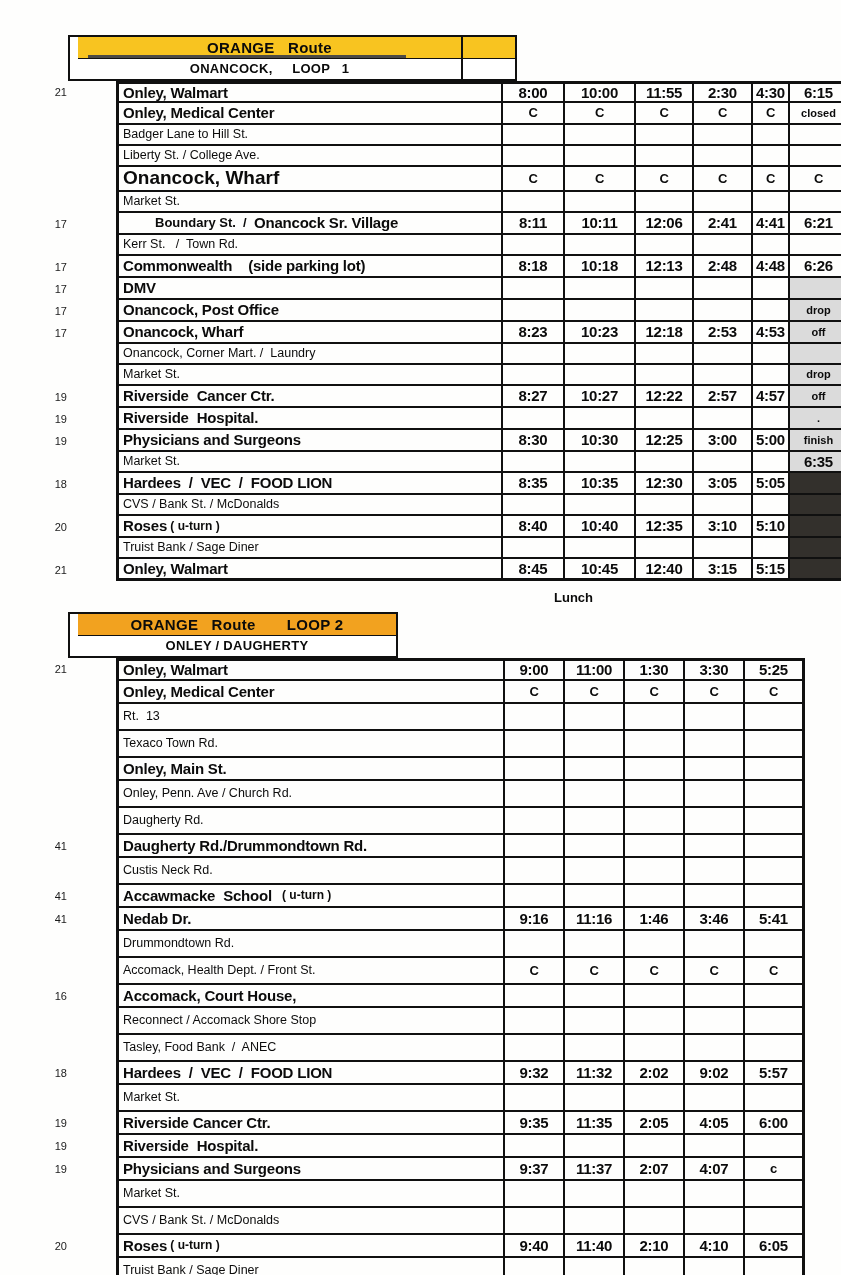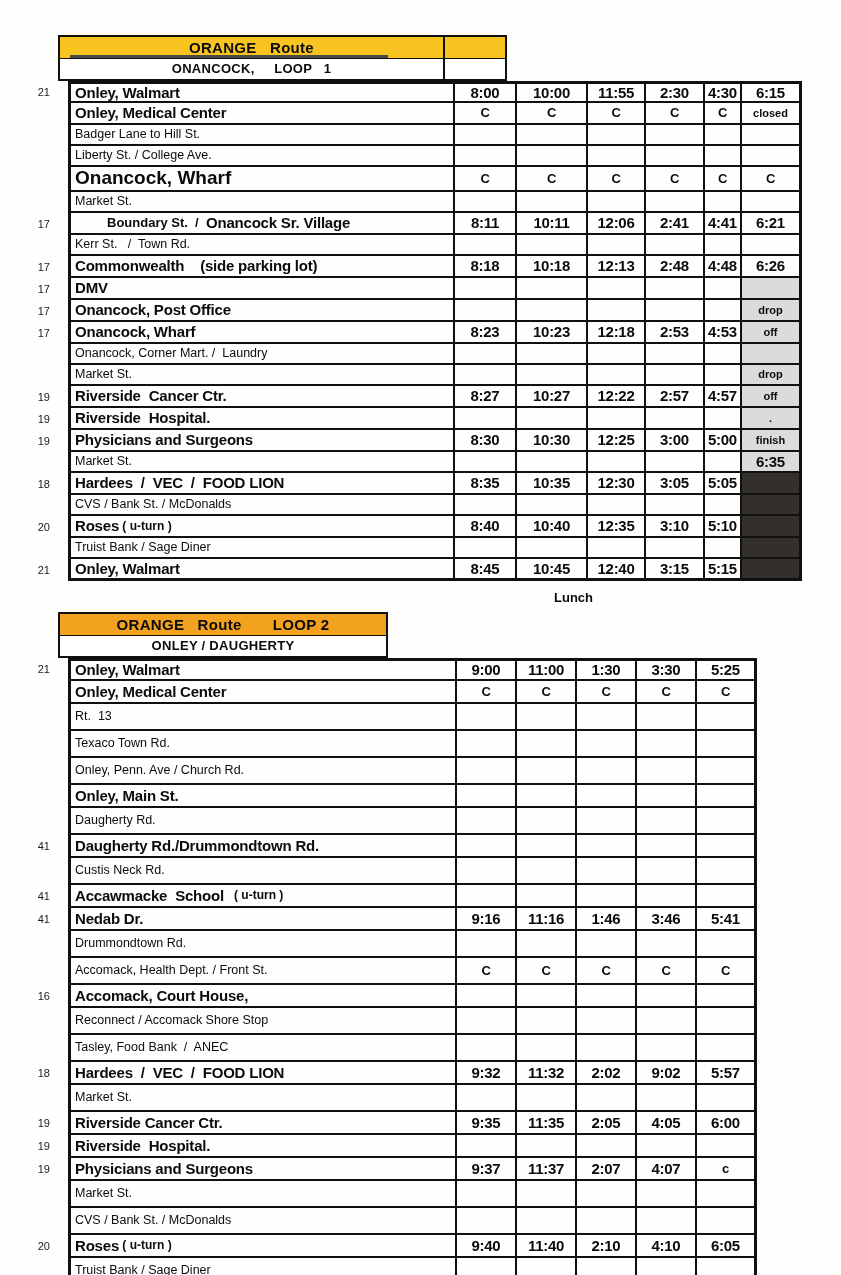--- a/index.html
+++ b/index.html
@@ -4,40 +4,40 @@
 <style>
   html,body{margin:0;padding:0;}
   body{width:841px;height:1275px;background:#ffffff;font-family:"Liberation Sans",sans-serif;color:#0b0b0b;position:relative;overflow:hidden;}
   .page{position:absolute;inset:0;background:#fefefd;}
 
   .sched{position:absolute;}
   .s1{left:35px;top:35px;}
   .s2{left:35px;top:612px;}
 
   
-  .hdr{margin-left:23px;border:2.5px solid #101010;box-sizing:border-box;background:#fff;}
+  .hdr{margin-left:33px;border:2.5px solid #101010;box-sizing:border-box;background:#fff;padding-left:8px;}
   .t1 .hdr{width:449px;}
   .t2 .hdr{width:330px;}
   .hrow{display:flex;box-sizing:border-box;}
   .hy{height:21.5px;border-bottom:1.5px solid #101010;}
   .hw{height:20px;}
   .hcell{box-sizing:border-box;display:flex;align-items:center;justify-content:center;position:relative;white-space:pre;}
   .t1 .hmain{width:385px;border-right:2px solid #101010;}
   .t1 .hside{flex:1;}
   .t2 .hmain{width:100%;}
   .htitle{font-weight:700;font-size:15px;letter-spacing:.3px;}
   .hsub{font-weight:700;font-size:13px;letter-spacing:.3px;}
   .underline{position:absolute;left:10px;bottom:0px;width:318px;height:2.5px;background:#4c4a45;}
 
   
   .body{display:block;}
   .row{display:flex;}
   .cell{box-sizing:border-box;flex:none;display:flex;align-items:center;border-right:2px solid #101010;border-bottom:2px solid #101010;overflow:hidden;}
-  .num{width:33px;border:none;justify-content:flex-end;padding-right:18px;font-size:11px;color:#1a1a1a;background:transparent;}
-  .stop{border-left:3px solid #101010;padding-left:4px;white-space:pre;}
+  .num{width:33px;border:none;justify-content:flex-end;padding-right:1px;font-size:11px;color:#1a1a1a;background:transparent;}
+  .stop{border-left:3px solid #101010;padding-left:4px;white-space:pre;margin-left:48px;}
   .t1 .stop{width:387px;}
   .t2 .stop{width:389px;}
   .time{justify-content:center;font-weight:700;font-size:15px;letter-spacing:-0.3px;}
   .t1 .c0{width:62px}.t1 .c1{width:71px}.t1 .c2{width:58px}.t1 .c3{width:59px}.t1 .c4{width:37px}.t1 .c5{width:60px}
   .t2 .c0,.t2 .c1,.t2 .c2,.t2 .c3,.t2 .c4{width:60px}
   .lastcol{border-right:3px solid #101010;}
   .first .cell:not(.num){border-top:3px solid #101010;}
   .last .cell:not(.num){border-bottom:3px solid #101010;}
 
   .r-b{height:22px}.r-B{height:25px}.r-s{height:21px}
@@ -356,32 +356,32 @@
         </div>
         <div class="row r-s">
           <span class="cell num"></span>
           <span class="cell stop"><span class="main">Texaco Town Rd.</span></span>
           <span class="cell time c0"></span>
           <span class="cell time c1"></span>
           <span class="cell time c2"></span>
           <span class="cell time c3"></span>
           <span class="cell time c4 lastcol"></span>
         </div>
+        <div class="row r-b">
+          <span class="cell num"></span>
+          <span class="cell stop"><span class="main">Onley, Main St.</span></span>
+          <span class="cell time c0"></span>
+          <span class="cell time c1"></span>
+          <span class="cell time c2"></span>
+          <span class="cell time c3"></span>
+          <span class="cell time c4 lastcol"></span>
+        </div>
         <div class="row r-s">
           <span class="cell num"></span>
           <span class="cell stop"><span class="main">Onley, Penn. Ave / Church Rd.</span></span>
-          <span class="cell time c0"></span>
-          <span class="cell time c1"></span>
-          <span class="cell time c2"></span>
-          <span class="cell time c3"></span>
-          <span class="cell time c4 lastcol"></span>
-        </div>
-        <div class="row r-b">
-          <span class="cell num"></span>
-          <span class="cell stop"><span class="main">Onley, Main St.</span></span>
           <span class="cell time c0"></span>
           <span class="cell time c1"></span>
           <span class="cell time c2"></span>
           <span class="cell time c3"></span>
           <span class="cell time c4 lastcol"></span>
         </div>
         <div class="row r-s">
           <span class="cell num"></span>
           <span class="cell stop"><span class="main">Daugherty Rd.</span></span>
           <span class="cell time c0"></span>

